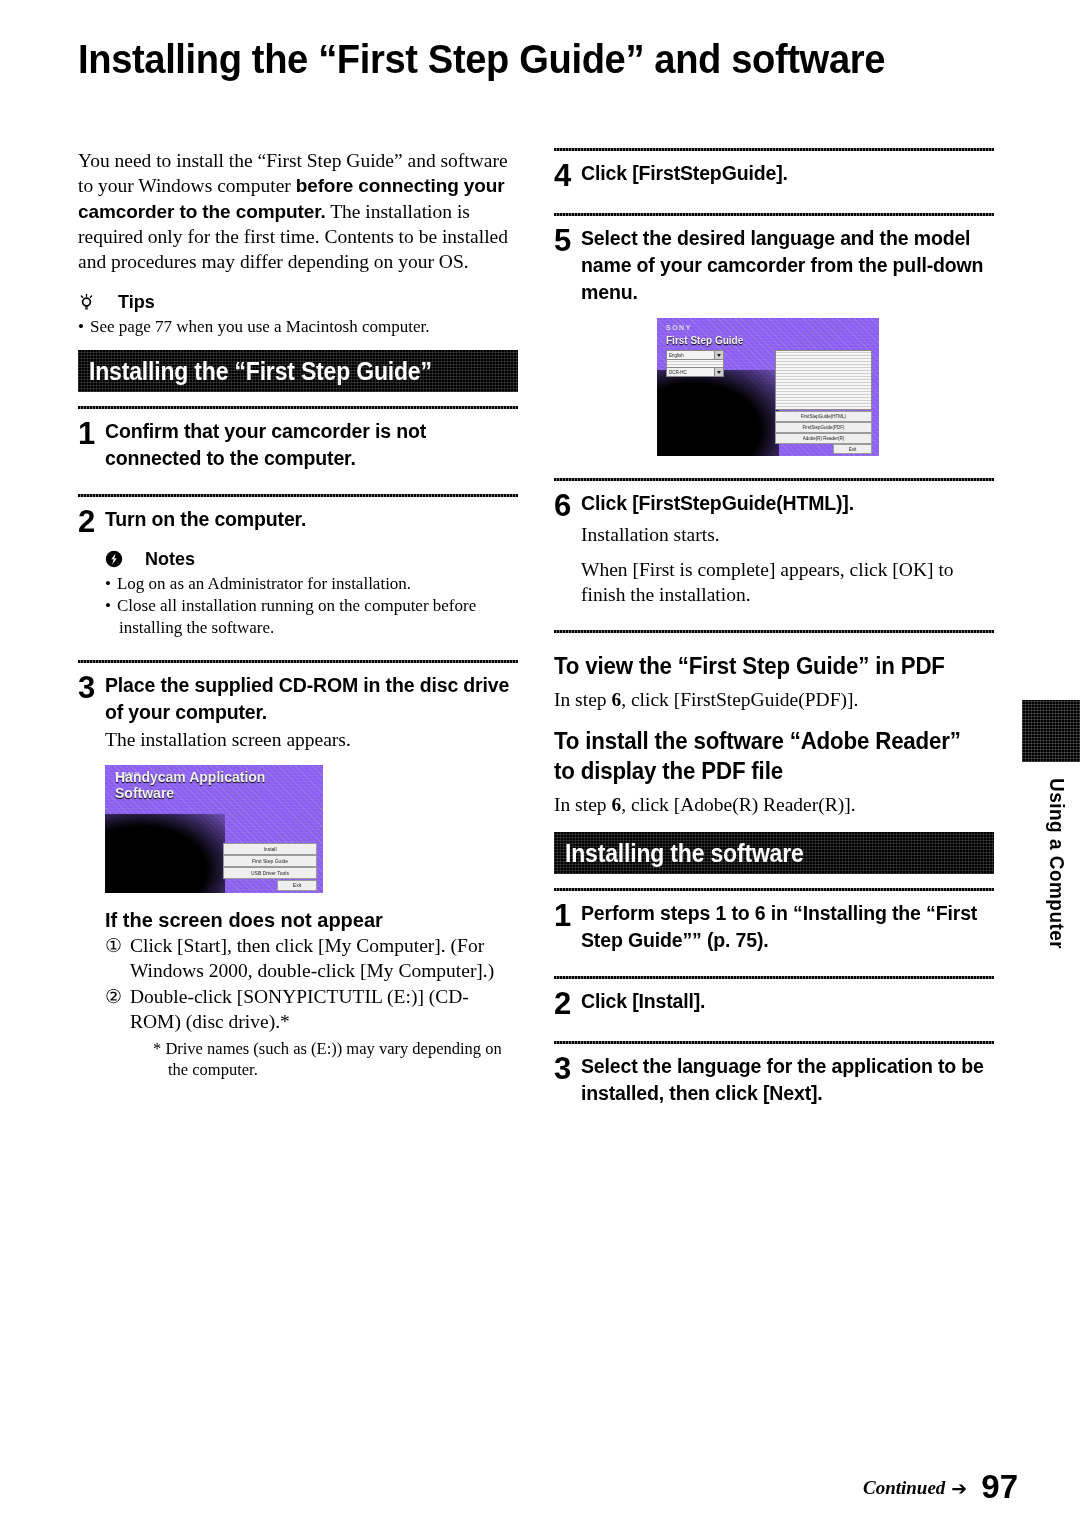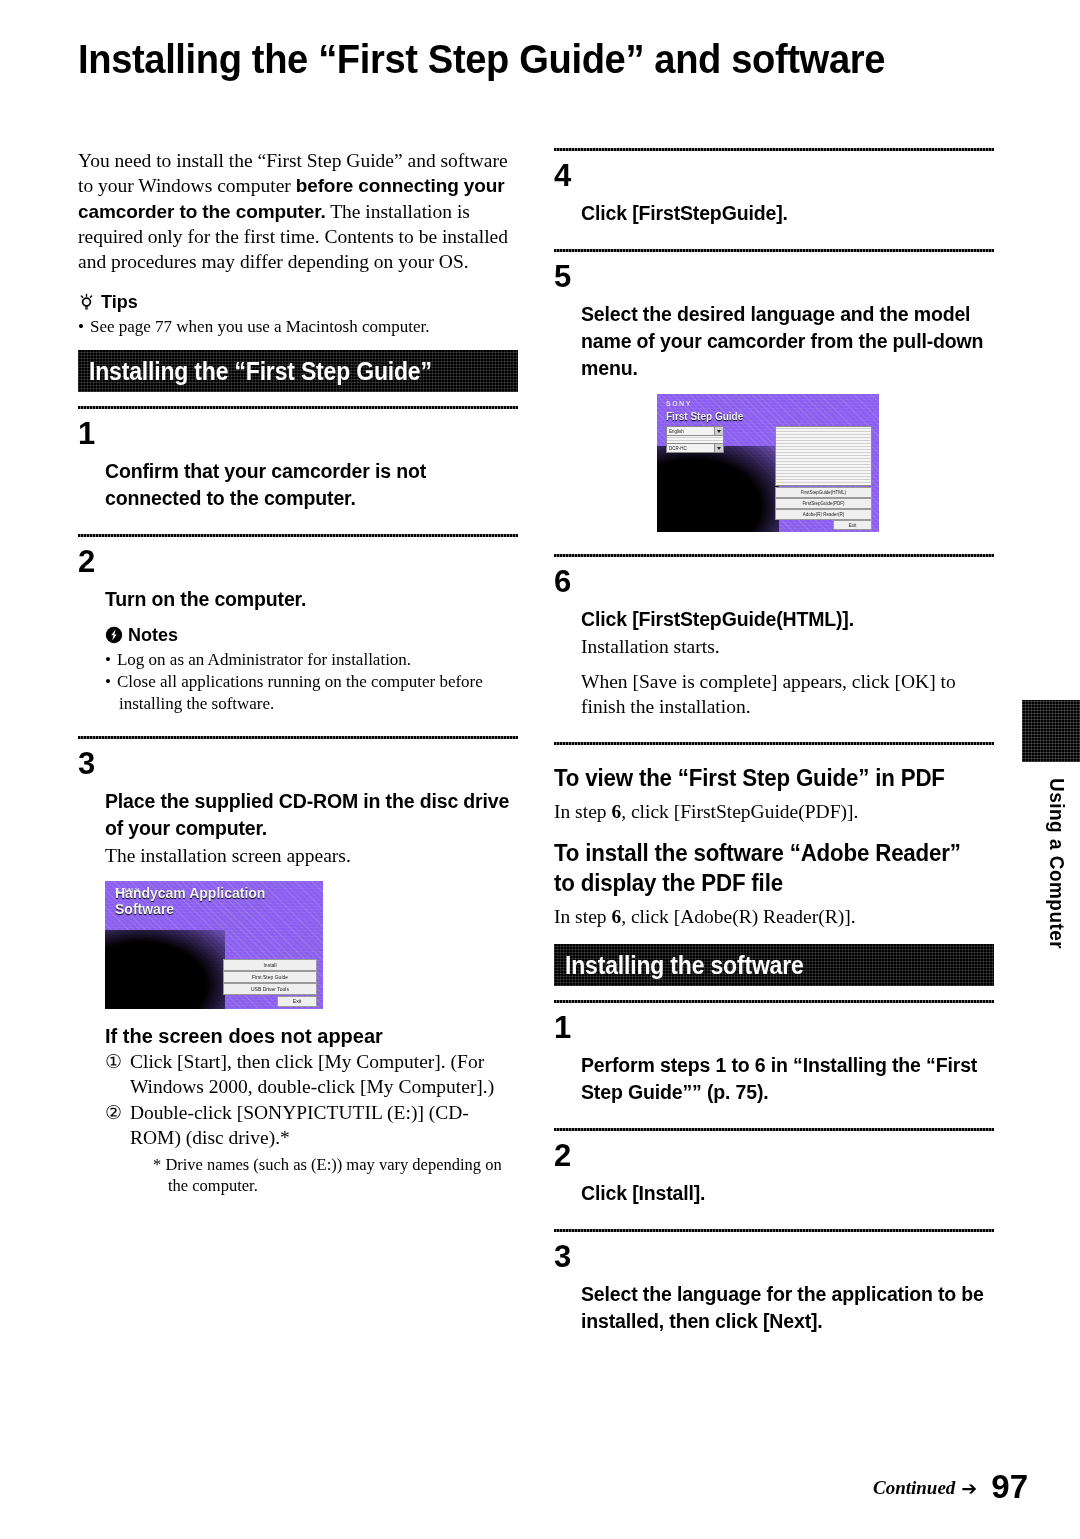--- a/index.html
+++ b/index.html
@@ -59,21 +59,21 @@
     font-weight: bold;
     font-size: 19px;
     letter-spacing: -0.1px;
   }
 
   
   .callout { margin: 0 0 10px 0; }
   .callout-head {
     display: flex;
     align-items: center;
-    gap: 6px;
+    gap: 23px;
     font-family: "Liberation Sans", sans-serif;
     font-weight: bold;
     font-size: 18px;
     margin-bottom: 3px;
   }
   .bulb-icon, .note-icon {
     display: inline-block;
     width: 17px;
     height: 19px;
     position: relative;
@@ -143,21 +143,20 @@
     width: 27px;
     flex: none;
     margin-top: 1px;
   }
   .step-text {
     font-family: "Liberation Sans", sans-serif;
     font-weight: bold;
     font-size: 19.5px;
     line-height: 27px;
     letter-spacing: -0.15px;
-    margin-top: 40px;
   }
   .step-sub {
     font-family: "Liberation Serif", "DejaVu Serif", serif;
     font-weight: normal;
     font-size: 19.5px;
     line-height: 25.5px;
     margin-top: 1px;
     letter-spacing: 0;
   }
   .step-sub p { margin: 0 0 9px 0; }
@@ -325,21 +324,21 @@
     letter-spacing: 0.5px;
     writing-mode: vertical-rl;
     transform: scaleY(0.95);
     transform-origin: top right;
     white-space: nowrap;
   }
 
   
   .footer {
     position: absolute;
-    right: 52px;
+    right: 62px;
     bottom: 36px;
     display: flex;
     align-items: flex-end;
     gap: 14px;
   }
   .footer-cont {
     font-family: "Liberation Serif", "DejaVu Serif", serif;
     font-weight: bold;
     font-style: italic;
     font-size: 19px;
@@ -410,21 +409,21 @@
             <span class="note-icon">
               <svg width="18" height="18" viewBox="0 0 18 18">
                 <circle cx="9" cy="9" r="8.2" fill="#000"></circle>
                 <path d="M10.6 3.4 L6.2 9.3 L8.6 9.3 L7.2 14.6 L11.8 8.5 L9.3 8.5 Z" fill="#fff"></path>
               </svg>
             </span>
             <span>Notes</span>
           </div>
           <ul class="callout-list">
             <li>Log on as an Administrator for installation.</li>
-            <li>Close all applications running on the computer before installing the software.</li>
+            <li>Close all installation running on the computer before installing the software.</li>
           </ul>
         </div>
       </div>
     </div>
 
     <div class="step">
       <div class="rule"></div>
       <div class="step-row">
         <div class="step-num">3</div>
         <div class="step-text">Place the supplied CD-ROM in the disc drive of your computer.</div>
@@ -508,21 +507,21 @@
 
     <div class="step">
       <div class="rule"></div>
       <div class="step-row">
         <div class="step-num">6</div>
         <div class="step-text">Click [FirstStepGuide(HTML)].</div>
       </div>
       <div class="step-body">
         <div class="step-sub">
           <p>Installation starts.</p>
-          <p>When [Save is complete] appears, click [OK] to finish the installation.</p>
+          <p>When [First is complete] appears, click [OK] to finish the installation.</p>
         </div>
       </div>
     </div>
 
     <div class="rule" style="margin-bottom:18px;"></div>
 
     <div class="subhead-condensed">To view the “First Step Guide” in PDF</div>
     <p class="after-head"><span>In step </span><b>6</b><span>, click [FirstStepGuide(PDF)].</span></p>
 
     <div class="subhead-condensed">To install the software “Adobe Reader” to display the PDF file</div>

